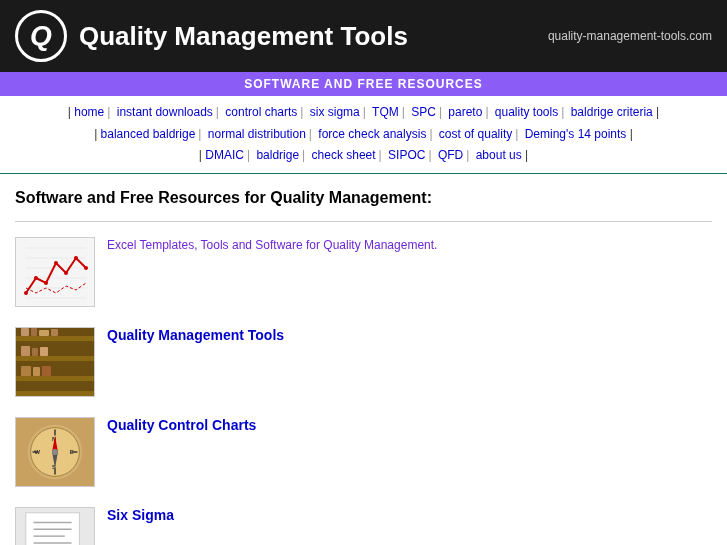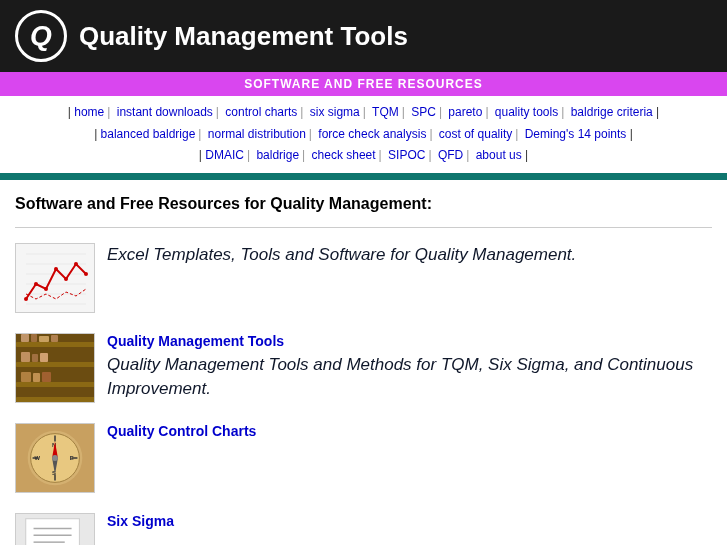--- a/index.html
+++ b/index.html
@@ -21,33 +21,33 @@
       border-radius: 50%;
       border: 3px solid #fff;
       display: flex; align-items: center; justify-content: center;
       color: #fff; font-size: 28px; font-weight: bold; font-style: italic;
     }
     #site-title { color: #fff; font-size: 26px; font-weight: bold; }
     #site-domain { color: #ccc; font-size: 12px; }
 
     
     #red-banner {
-      background: #d946ef;
+      background: #8b5cf6;
       text-align: center;
       padding: 5px;
       color: #fff;
       font-size: 12px;
       font-weight: bold;
       letter-spacing: 1px;
     }
 
     
     #nav-area {
       background: #fff;
-      border-bottom: 7px solid #0f766e;
+      border-bottom: 1px solid #0f766e;
       padding: 6px 10px;
       text-align: center;
       font-size: 12px;
       line-height: 1.8;
       color: #333;
     }
     #nav-area a { color: #00c; text-decoration: none; }
     .nav-sep { color: #999; margin: 0 3px; }
 
     
@@ -98,35 +98,36 @@
 
     
     .thumb-sigma {
       background: #e8e8e8;
       border: 1px solid #ccc;
       display: flex; align-items: center; justify-content: center;
     }
 
     .item-text h3 { font-size: 14px; margin-bottom: 4px; }
     .item-text h3 a { color: #00c; text-decoration: none; }
-    .item-text p { font-size: 17px; color: #0f172a; line-height: 1.4; font-style: italic; }
+    .item-text p { font-size: 12px; color: #6d28d9; line-height: 1.4; }
 
     
     .thumb-svg { width: 80px; height: 70px; }
   </style>
 </head>
 <body>
 
 <div id="wrapper">
 
   <div id="header">
     <div id="logo-area">
       <div id="logo-circle">Q</div>
       <span id="site-title">Quality Management Tools</span>
     </div>
+    <span id="site-domain">quality-management-tools.com</span>
   </div>
 
   <div id="red-banner">
     <span>SOFTWARE AND FREE RESOURCES</span>
   </div>
 
   <div id="nav-area">
     <span>| </span>
     <a href="#">home</a><span class="nav-sep">|</span>
     <a href="#">instant downloads</a><span class="nav-sep">|</span>
@@ -212,21 +213,20 @@
           <rect x="24" y="19" width="8" height="9" fill="#d0a070" rx="1"></rect>
           <rect x="5" y="38" width="10" height="10" fill="#b08040" rx="1"></rect>
           <rect x="17" y="39" width="7" height="9" fill="#c09050" rx="1"></rect>
           <rect x="26" y="38" width="9" height="10" fill="#a06030" rx="1"></rect>
         </svg>
       </div>
       <div class="item-text">
         <h3>
           <a href="#">Quality Management Tools</a>
         </h3>
-        <p>Quality Management Tools and Methods for TQM, Six Sigma, and Continuous Improvement.</p>
       </div>
     </div>
 
     <div class="list-item">
       <div class="item-thumb thumb-charts">
         <svg class="thumb-svg" viewBox="0 0 80 70" xmlns="http://www.w3.org/2000/svg">
           <rect width="80" height="70" fill="#c8a060"></rect>
 
           <circle cx="40" cy="35" r="28" fill="#d4b070"></circle>
           <circle cx="40" cy="35" r="25" fill="#e8c880" stroke="#a08040" stroke-width="1"></circle>

